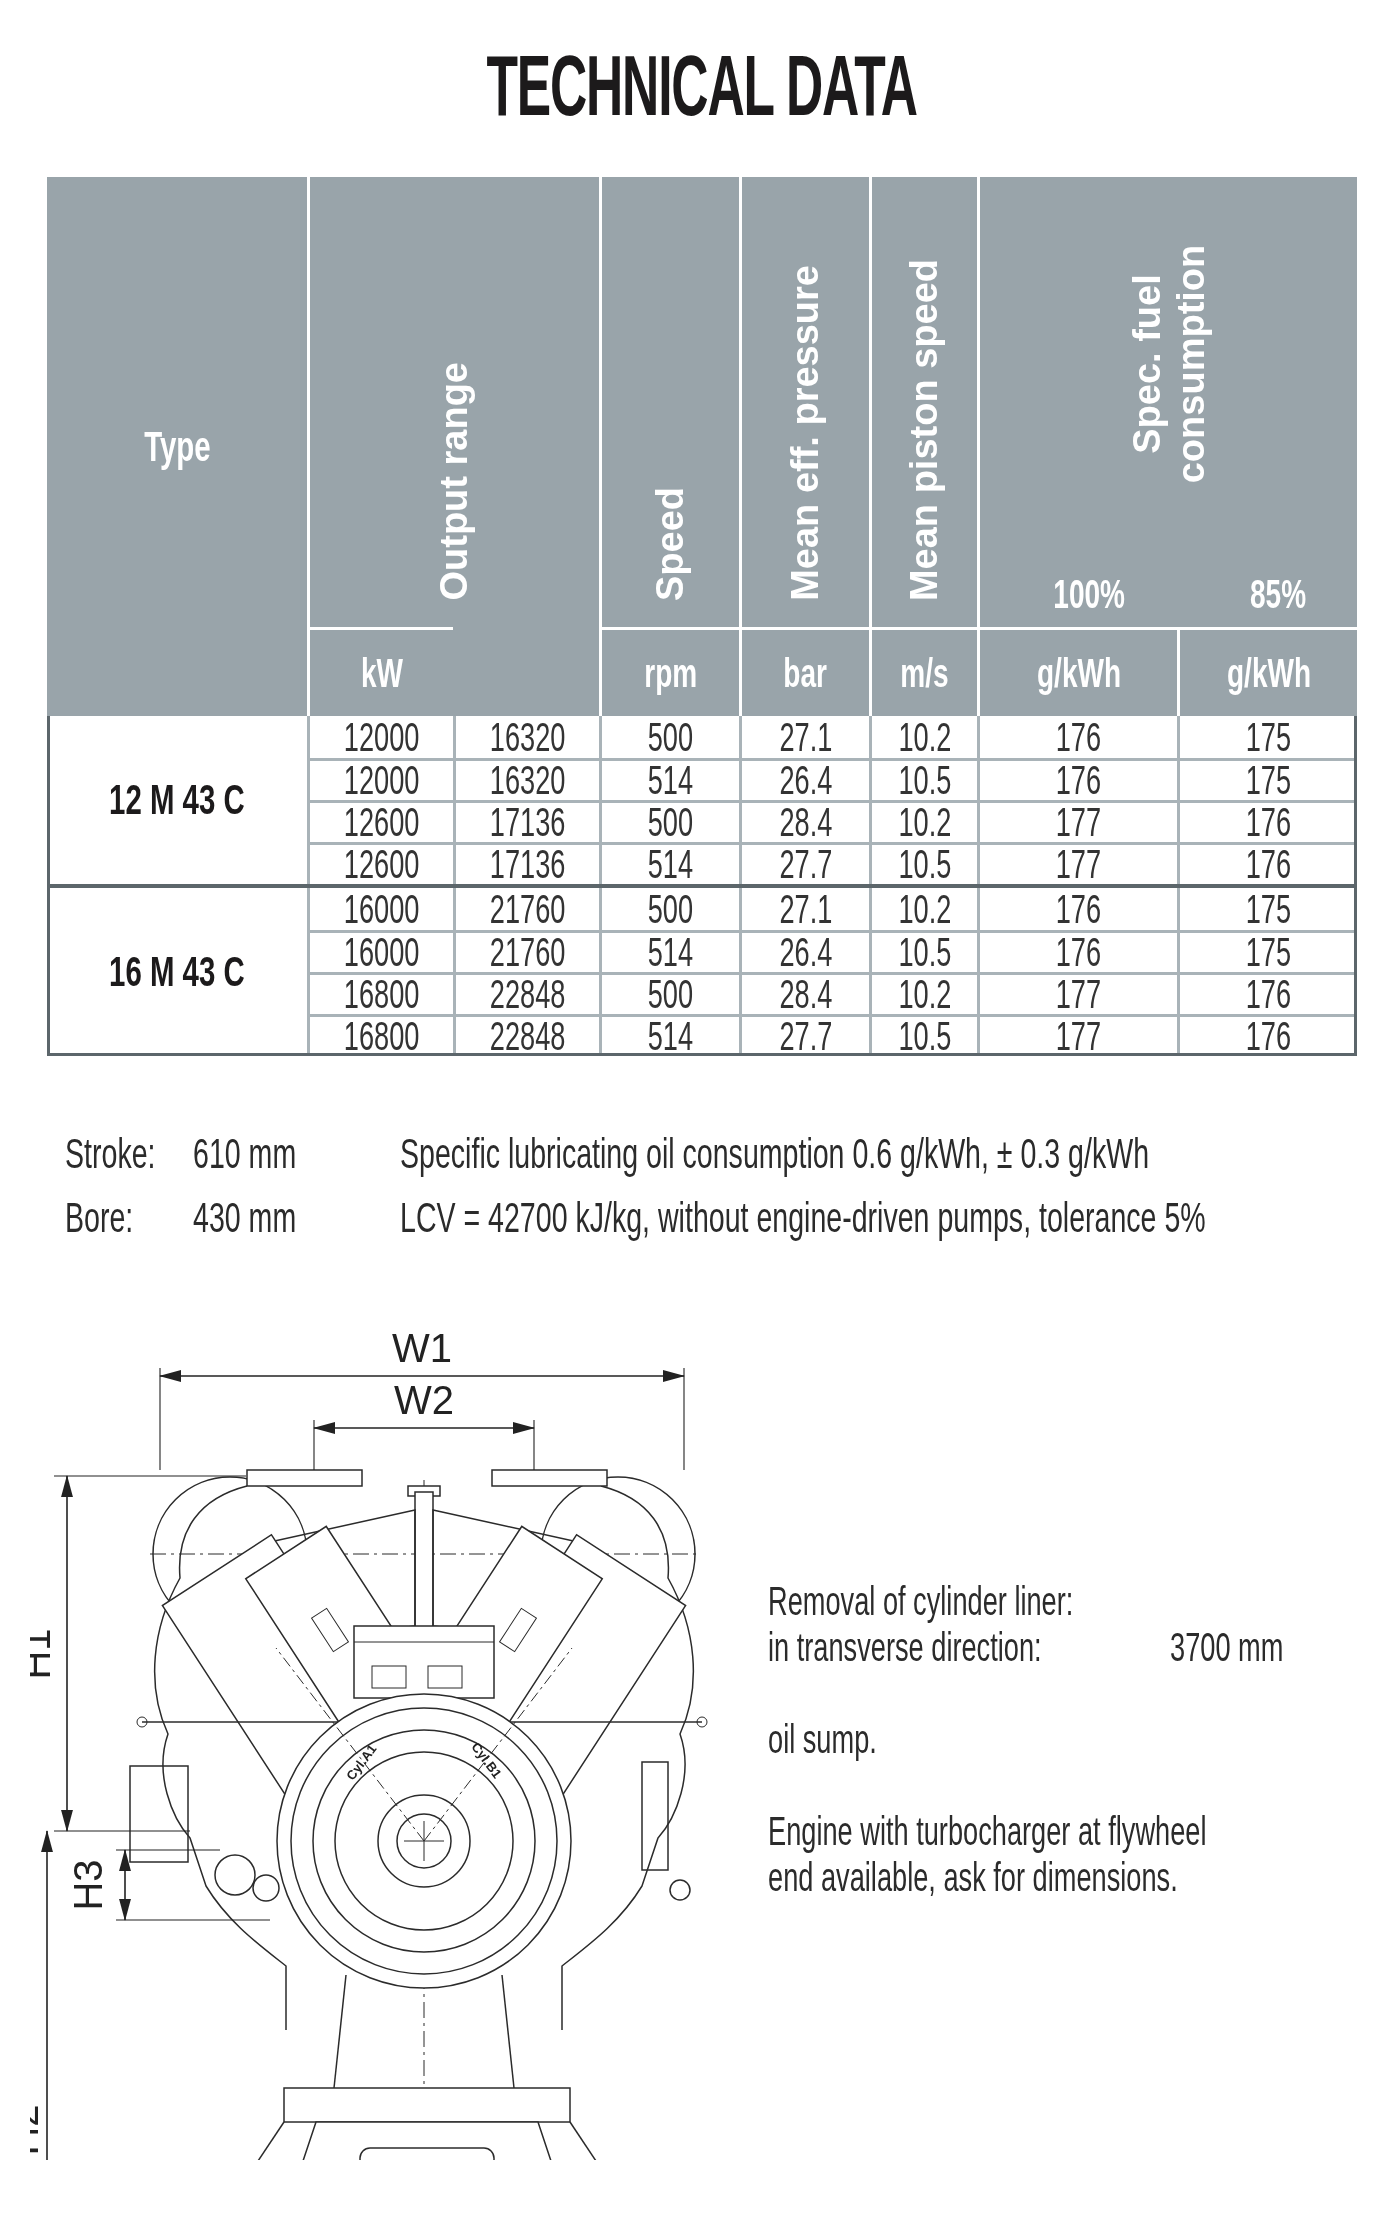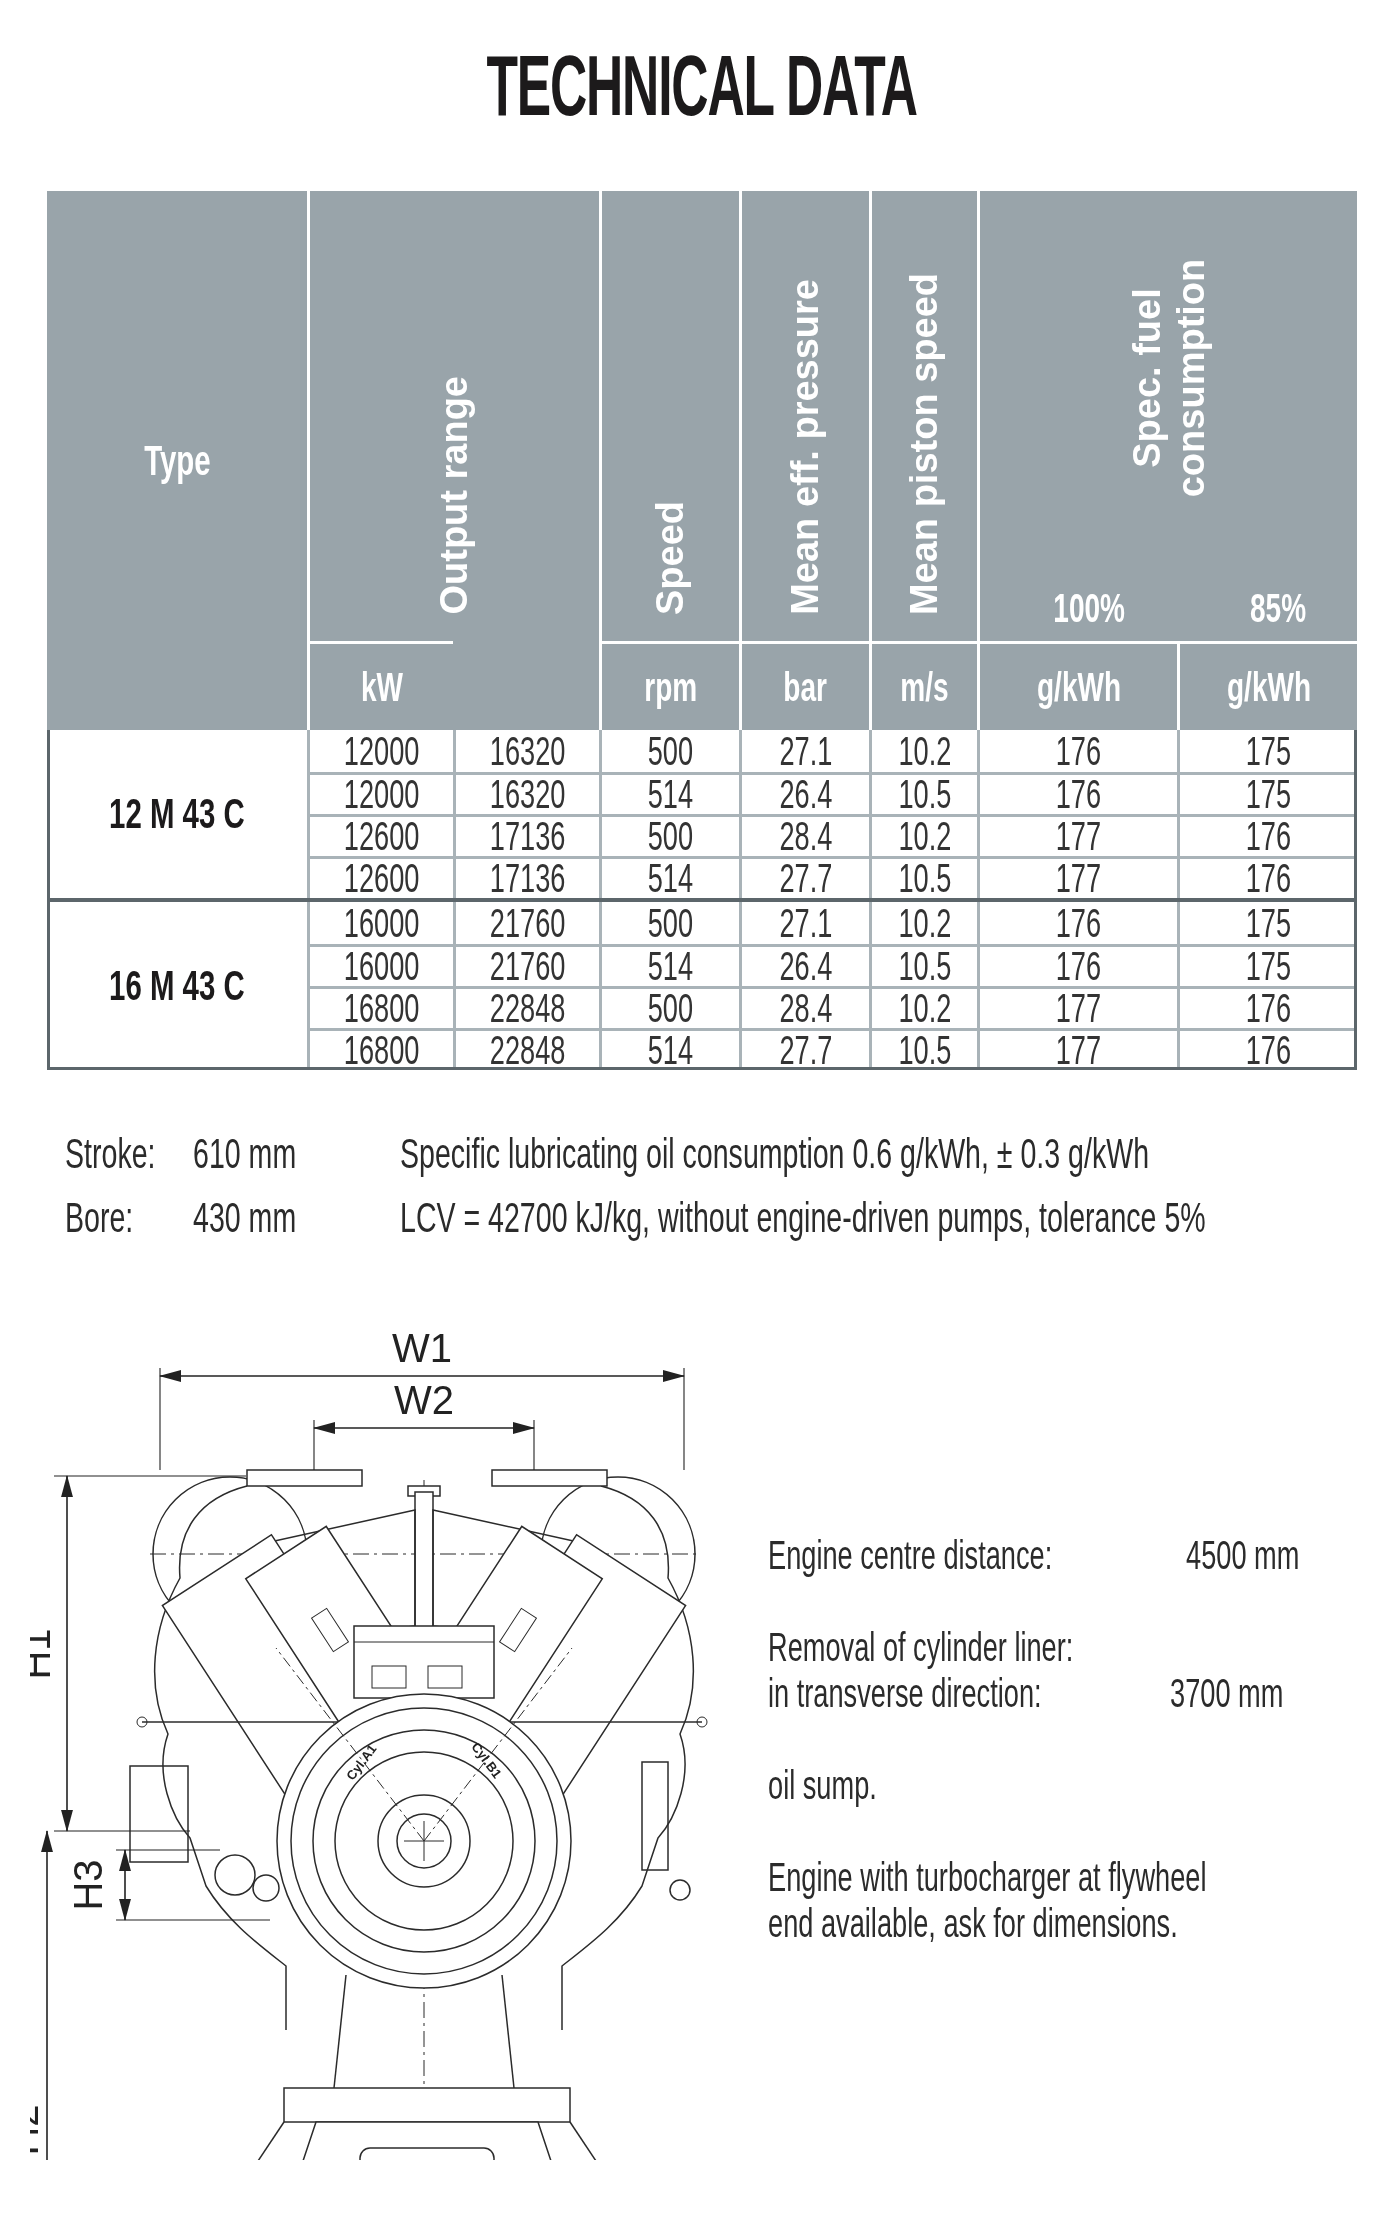--- a/index.html
+++ b/index.html
@@ -13,21 +13,21 @@
 
   
   #title{position:absolute;left:47px;top:36px;width:1310px;text-align:center;
          font-size:86px;font-weight:bold;letter-spacing:-2px;color:#1c1a1b;}
   #title .t{display:inline-block;transform:scaleX(0.60);transform-origin:center;white-space:nowrap;}
 
   
   :root{--hdr:#99a4aa;--light:#a9b3b8;--dark:#5c666b;}
   #tbl{position:absolute;left:47px;top:177px;width:1310px;}
   #thead{display:grid;grid-template-columns:260px 146px 146px 140px 130px 108px 200px 180px;
-         grid-template-rows:450px 89px;background:var(--hdr);color:#fff;margin-top:14px;}
+         grid-template-rows:450px 89px;background:var(--hdr);color:#fff;}
   #thead>div{box-sizing:border-box;}
   .wl{border-left:3px solid #fff;}
   .h-type{grid-column:1;grid-row:1/3;display:flex;align-items:center;justify-content:center;
           font-size:42px;font-weight:bold;}
   .rotcell{display:flex;align-items:flex-end;justify-content:center;padding-bottom:26px;}
   .rot{writing-mode:vertical-rl;transform:rotate(180deg);font-size:38px;font-weight:bold;
        letter-spacing:0px;white-space:nowrap;}
   .h-output{grid-column:2/4;grid-row:1;}
   .h-speed{grid-column:4;grid-row:1;}
   .h-mep{grid-column:5;grid-row:1;}
@@ -417,24 +417,20 @@
     <line class="ext" x1="86" y1="590" x2="240" y2="590"></line>
     <line class="dim" x1="95" y1="520" x2="95" y2="590" marker-start="url(#ar)" marker-end="url(#ar)"></line>
     <text class="dimtxt" transform="rotate(-90 72 555)" x="72" y="555" text-anchor="middle">H3</text>
 
     <line class="ext" x1="5" y1="876" x2="700" y2="876"></line>
     <line class="dim" x1="17" y1="501" x2="17" y2="876" marker-start="url(#ar)" marker-end="url(#ar)"></line>
     <text class="dimtxt" transform="rotate(-90 8 800)" x="8" y="800" text-anchor="middle">H2</text>
   </svg>
 
   <div id="side">
-    <div class="vrow">
-      <span><span class="condL">Engine centre distance:</span></span>
-      <span><span class="condL">4500 mm</span></span>
-    </div>
     <div class="gap"></div>
     <div><span class="condL">Removal of cylinder liner:</span></div>
     <div class="vrow">
       <span><span class="condL">in transverse direction:</span></span>
       <span><span class="condL">3700 mm</span></span>
     </div>
     <div class="gap"></div>
     <div><span class="condL">oil sump.</span></div>
     <div class="gap"></div>
     <div><span class="condL">Engine with turbocharger at flywheel</span></div>

